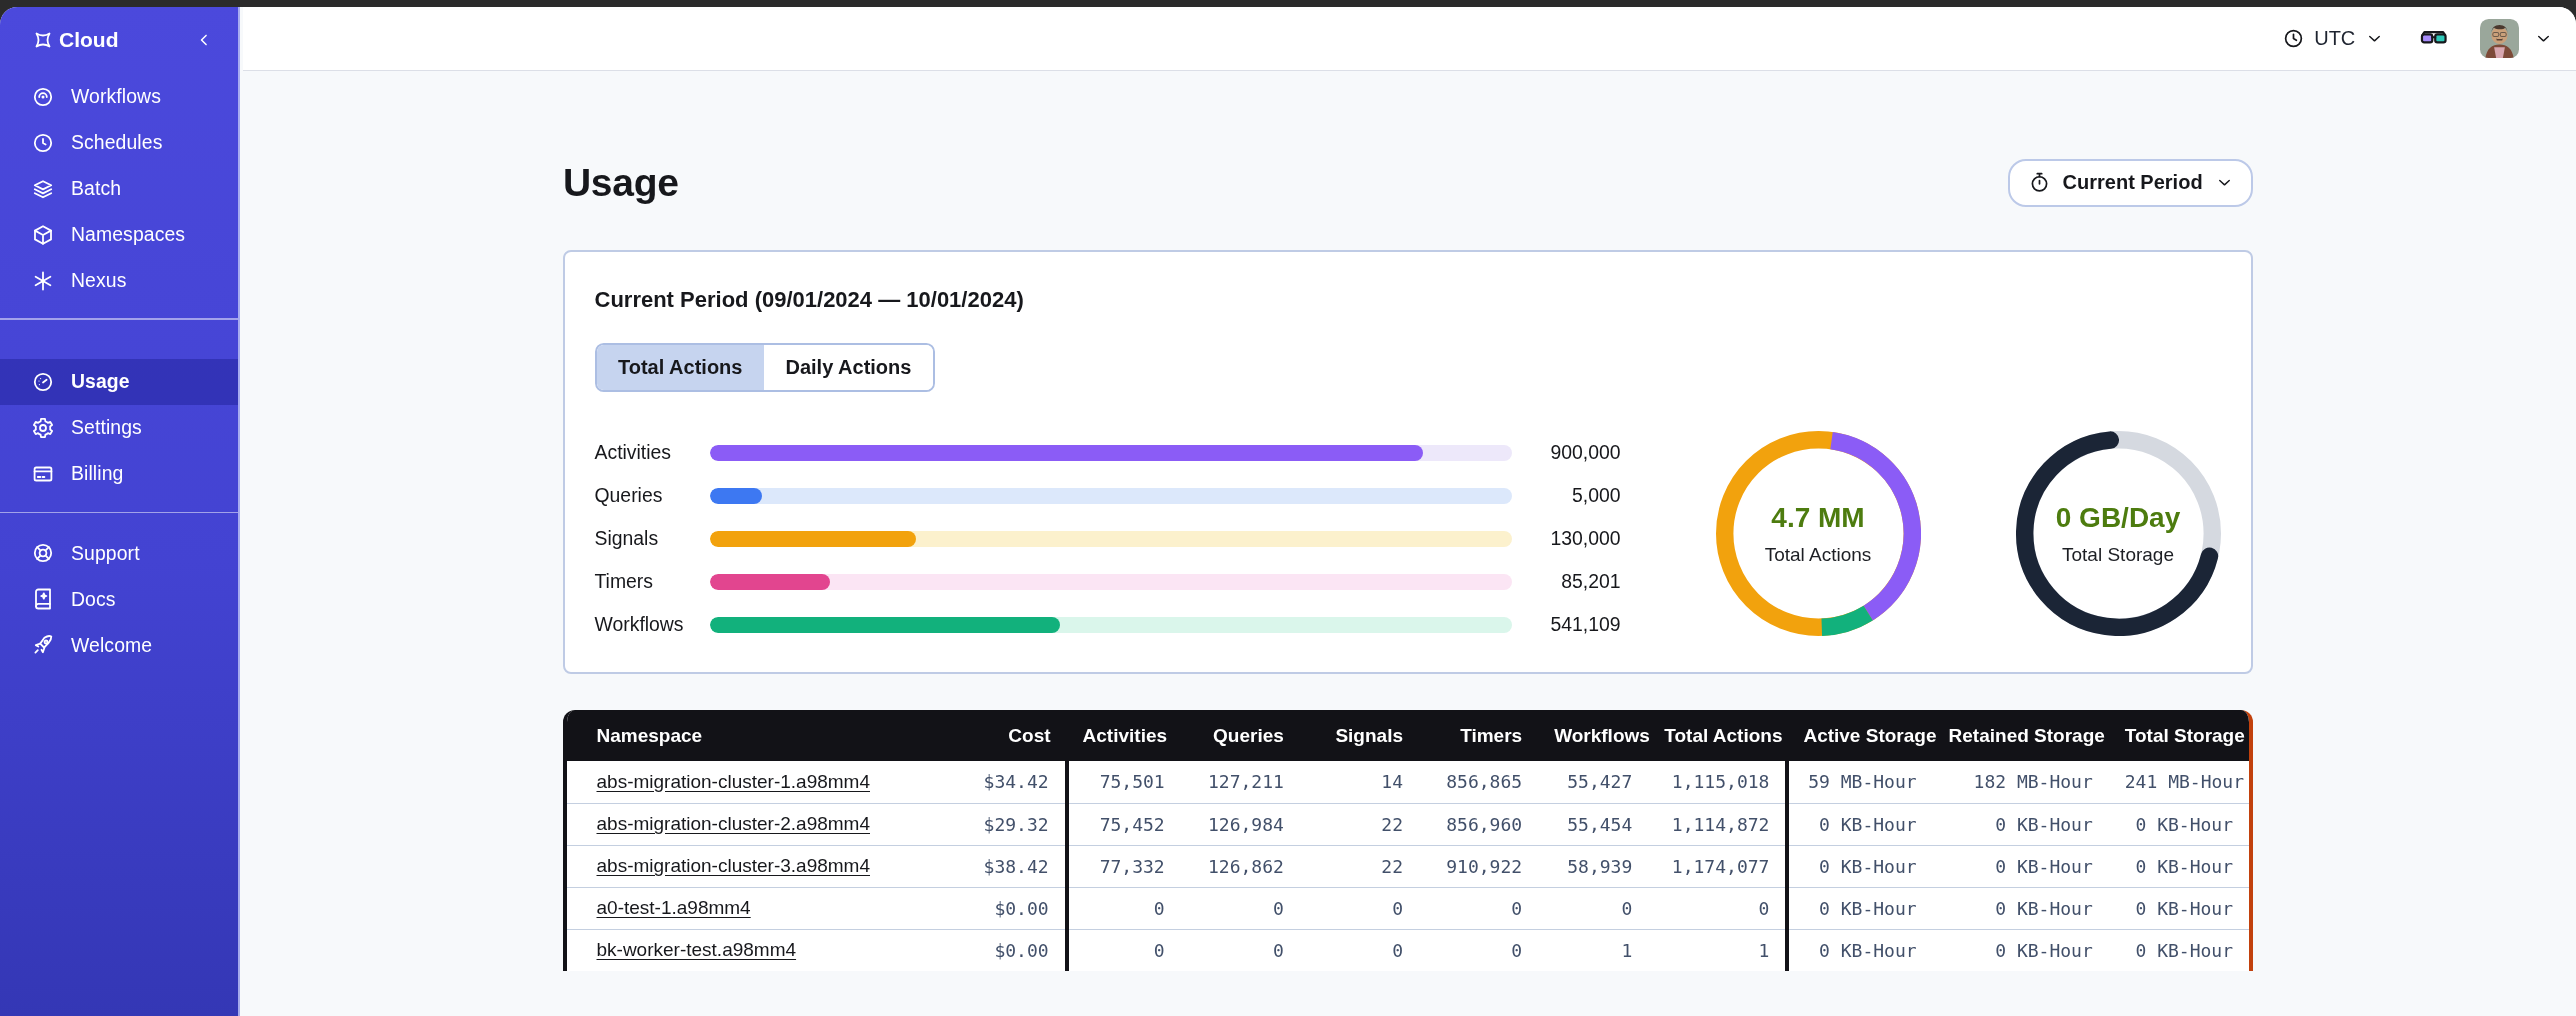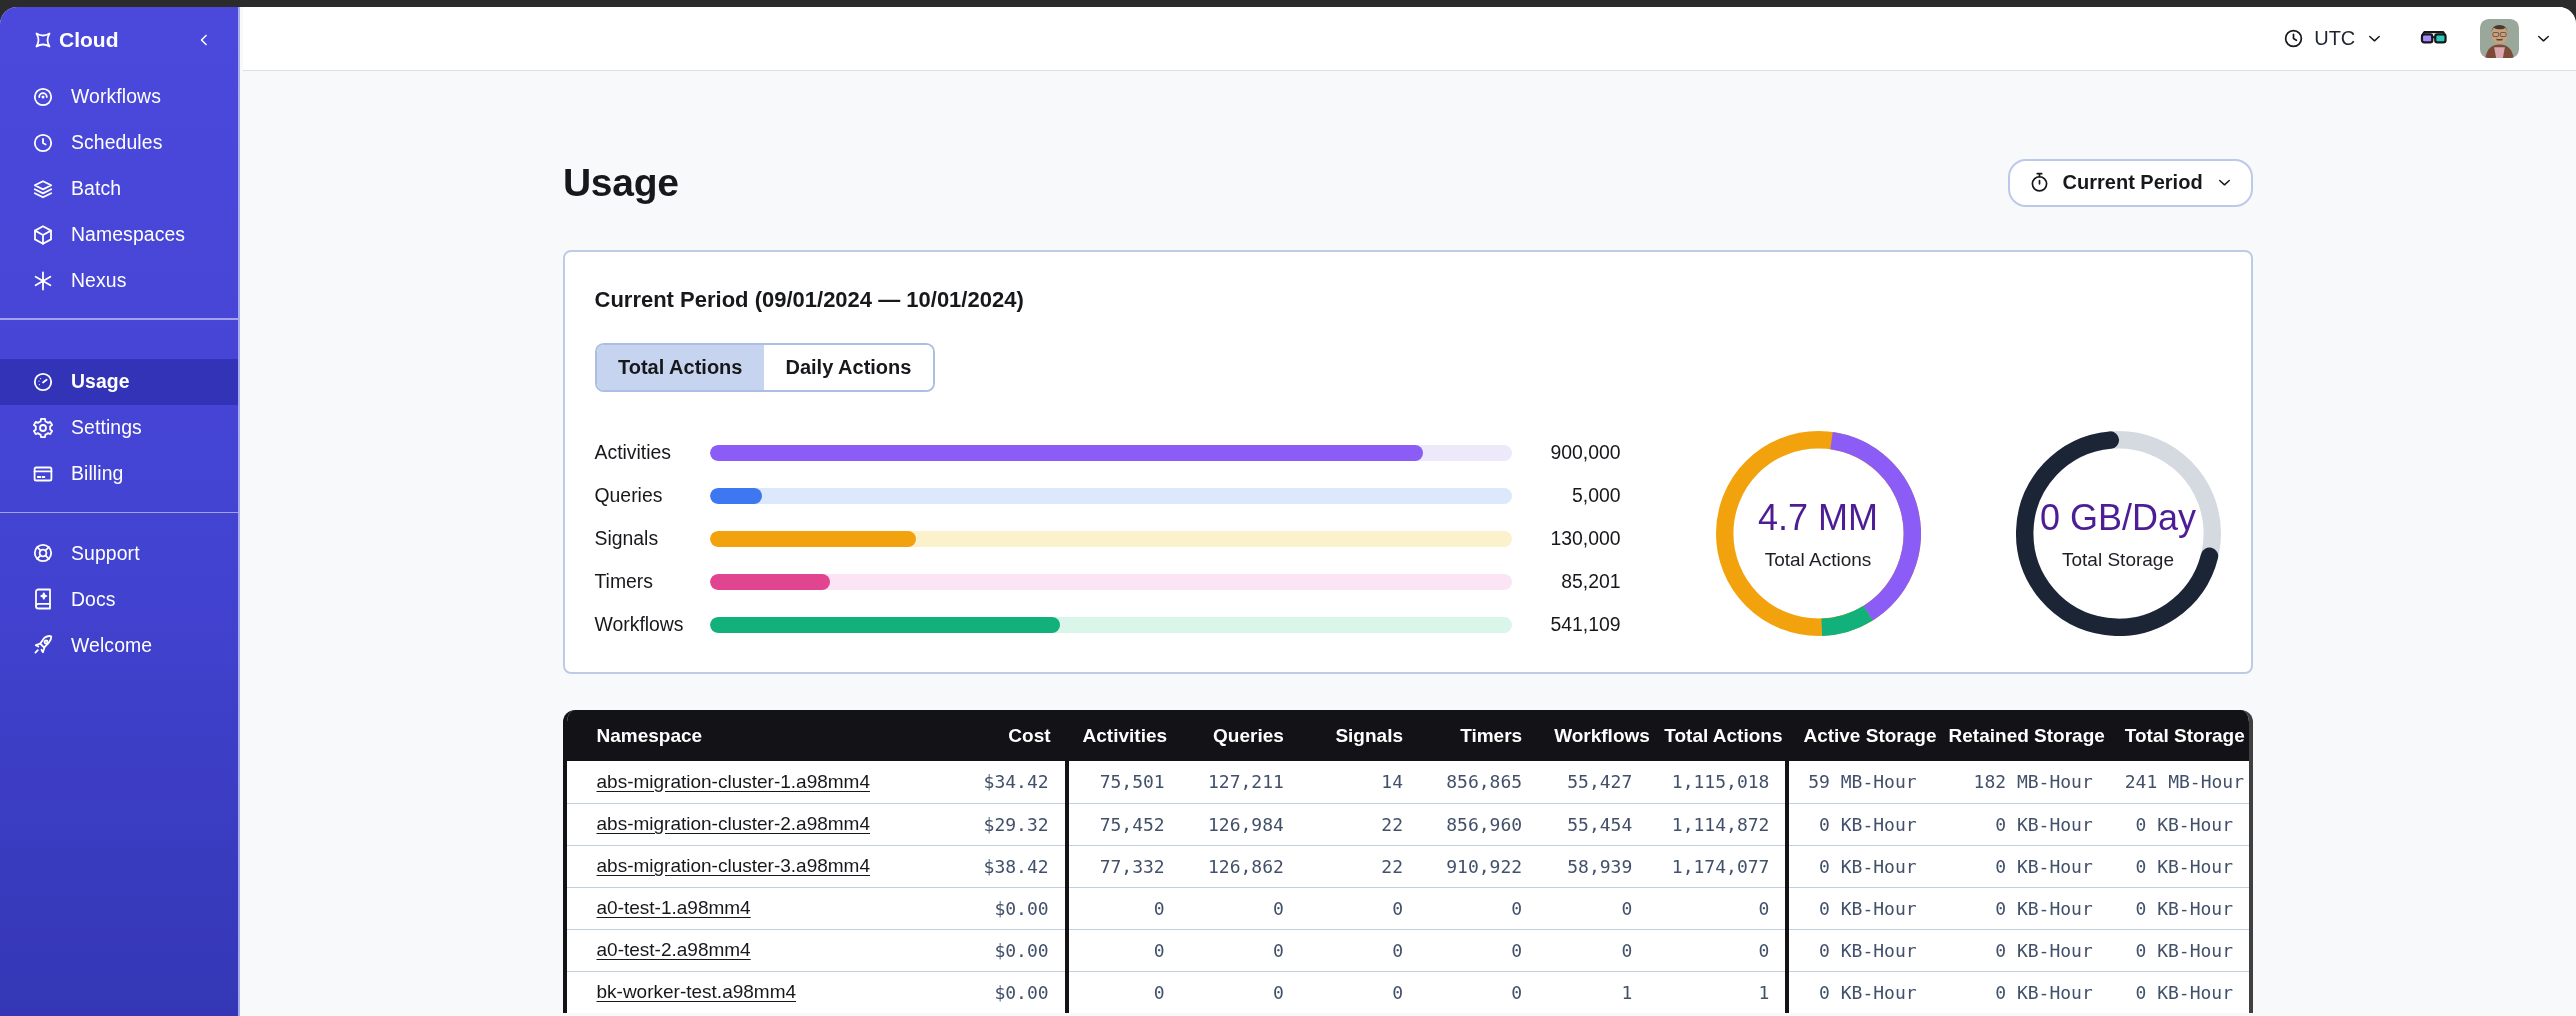--- a/index.html
+++ b/index.html
@@ -63,27 +63,27 @@
   .bars { width:1026px; }
   .bar-row { display:flex; align-items:center; height:43px; }
   .bar-label { width:115px; font-size:19.4px; color:#17181c; }
   .bar-track { width:802px; height:16px; border-radius:8px; position:relative; overflow:hidden; }
   .bar-fill { position:absolute; left:0; top:0; bottom:0; border-radius:8px; }
   .bar-value { width:109px; text-align:right; font-size:19.4px; color:#17181c; }
   .donut-fig { position:relative; width:205px; height:205px; margin-left:95px; }
   .donut-fig svg { width:205px; height:205px; display:block; }
   .donut-center { position:absolute; inset:0; display:flex; flex-direction:column;
                   align-items:center; justify-content:center; gap:9.4px; }
-  .donut-value { font-size:36px; font-weight:400; color:#4c1d95; }
+  .donut-value { font-size:28px; font-weight:700; color:#4d7c0f; }
   .donut-label { font-size:19px; color:#1d1f24; }
 
   
   .table-wrap { margin:36px 0 0 320px; width:1690px; border-radius:12px 12px 0 0;
                 overflow:hidden; background:#fff;
-                border-left:4px solid #121217; border-right:4px solid #404040; }
+                border-left:4px solid #121217; border-right:4px solid #c2410c; }
   table { width:100%; border-collapse:collapse; table-layout:fixed; }
   thead th { background:#121217; color:#fff; height:51px; font-size:19px; font-weight:600;
              padding:0 16px; white-space:nowrap; }
   th.al { text-align:left; padding-left:29.5px; } th.ar { text-align:right; }
   tbody td { height:42px; font-family:"DejaVu Sans Mono","Liberation Mono",monospace;
              font-size:18px; color:#42506a; text-align:right; padding:0 16px;
              white-space:nowrap; overflow:hidden; }
   tbody tr + tr td { border-top:1.3px solid #c4cfe0; }
   td.ns { text-align:left; padding-left:29.5px; font-family:"Liberation Sans","DejaVu Sans",sans-serif; }
   td.ns a { color:#17181c; font-size:19px; text-decoration:underline; text-underline-offset:3.4px; }
@@ -427,33 +427,20 @@
               <td>0</td>
               <td>0</td>
               <td>0</td>
               <td>0</td>
               <td>0</td>
               <td class="gdiv">0 KB-Hour</td>
               <td>0 KB-Hour</td>
               <td>0 KB-Hour</td>
             </tr>
             <tr>
-              <td class="ns"><a href="#">a0-test-2.a98mm4</a></td>
-              <td>$0.00</td>
-              <td class="gdiv">0</td>
-              <td>0</td>
-              <td>0</td>
-              <td>0</td>
-              <td>0</td>
-              <td>0</td>
-              <td class="gdiv">0 KB-Hour</td>
-              <td>0 KB-Hour</td>
-              <td>0 KB-Hour</td>
-            </tr>
-            <tr>
               <td class="ns"><a href="#">bk-worker-test.a98mm4</a></td>
               <td>$0.00</td>
               <td class="gdiv">0</td>
               <td>0</td>
               <td>0</td>
               <td>0</td>
               <td>1</td>
               <td>1</td>
               <td class="gdiv">0 KB-Hour</td>
               <td>0 KB-Hour</td>

